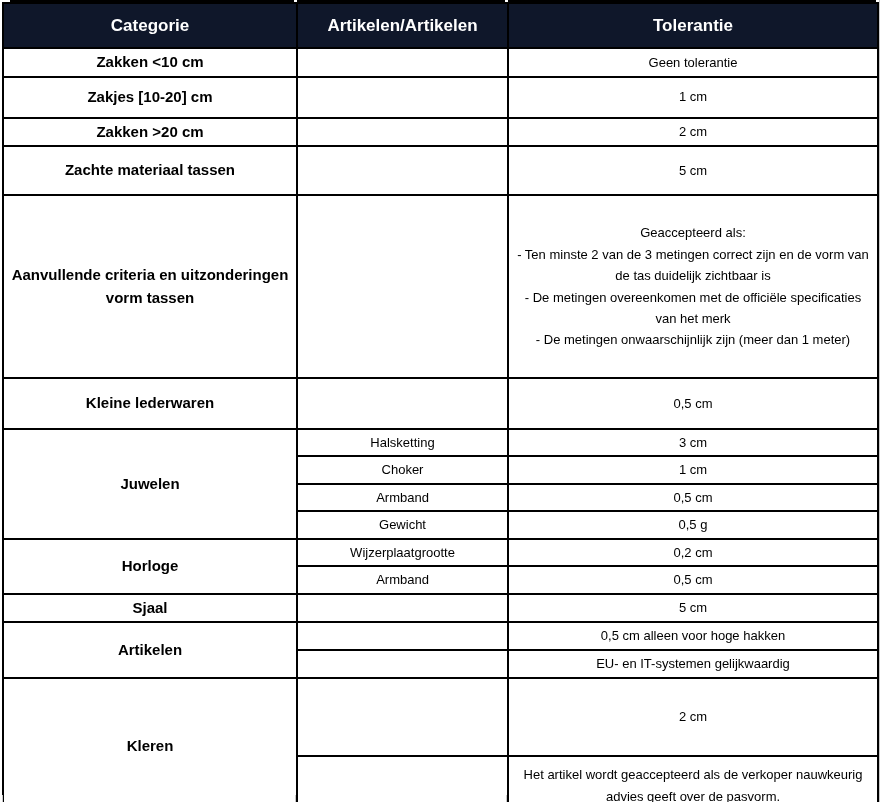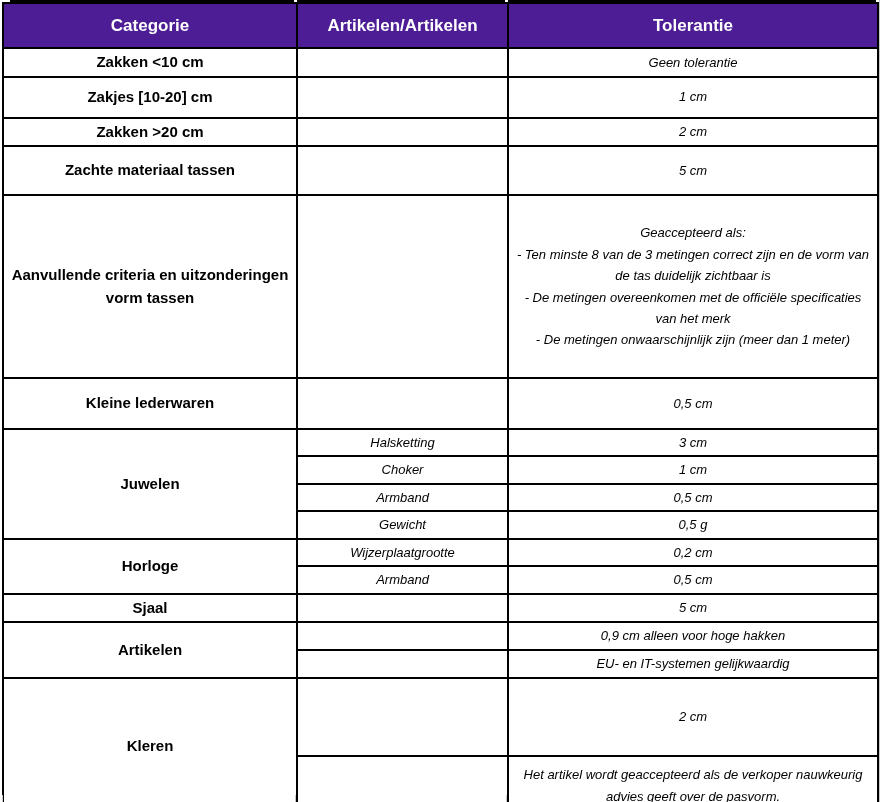--- a/index.html
+++ b/index.html
@@ -21,36 +21,35 @@
     table-layout: fixed;
   }
   .tol-table th, .tol-table td {
     border: 2px solid #000000;
     text-align: center;
     vertical-align: middle;
     padding: 2px 6px;
     overflow: hidden;
   }
   .tol-table thead th {
-    background: #4c1d95;
+    background: #0f172a;
     color: #ffffff;
     font-size: 17px;
     font-weight: bold;
     height: 39px;
   }
   td.cat {
     font-weight: bold;
     font-size: 15px;
     line-height: 1.5;
   }
   td.val {
     font-size: 13px;
     line-height: 1.65;
     white-space: pre-line;
-    font-style: italic;
   }
   
   .top-sliver {
     position: absolute;
     top: 0; left: 10px;
     width: 866px; height: 4px;
     background: #000000;
   }
   .notch {
     position: absolute;
@@ -110,21 +109,21 @@
       </tr>
       <tr style="height:49px">
         <td class="cat">Zachte materiaal tassen</td>
         <td class="val"></td>
         <td class="val">5 cm</td>
       </tr>
       <tr style="height:183px">
         <td class="cat">Aanvullende criteria en uitzonderingen vorm tassen</td>
         <td class="val"></td>
         <td class="val">Geaccepteerd als:
-- Ten minste 8 van de 3 metingen correct zijn en de vorm van de tas duidelijk zichtbaar is
+- Ten minste 2 van de 3 metingen correct zijn en de vorm van de tas duidelijk zichtbaar is
 - De metingen overeenkomen met de officiële specificaties van het merk
 - De metingen onwaarschijnlijk zijn (meer dan 1 meter)</td>
       </tr>
       <tr style="height:51px">
         <td class="cat">Kleine lederwaren</td>
         <td class="val"></td>
         <td class="val">0,5 cm</td>
       </tr>
       <tr style="height:25px">
         <td class="cat" rowspan="4">Juwelen</td>
@@ -153,21 +152,21 @@
         <td class="val">0,5 cm</td>
       </tr>
       <tr style="height:27px">
         <td class="cat">Sjaal</td>
         <td class="val"></td>
         <td class="val">5 cm</td>
       </tr>
       <tr style="height:27px">
         <td class="cat" rowspan="2">Artikelen</td>
         <td class="val"></td>
-        <td class="val">0,9 cm alleen voor hoge hakken</td>
+        <td class="val">0,5 cm alleen voor hoge hakken</td>
       </tr>
       <tr style="height:28px">
         <td class="val"></td>
         <td class="val">EU- en IT-systemen gelijkwaardig</td>
       </tr>
       <tr style="height:78px">
         <td class="cat" rowspan="2">Kleren</td>
         <td class="val"></td>
         <td class="val">2 cm</td>
       </tr>

